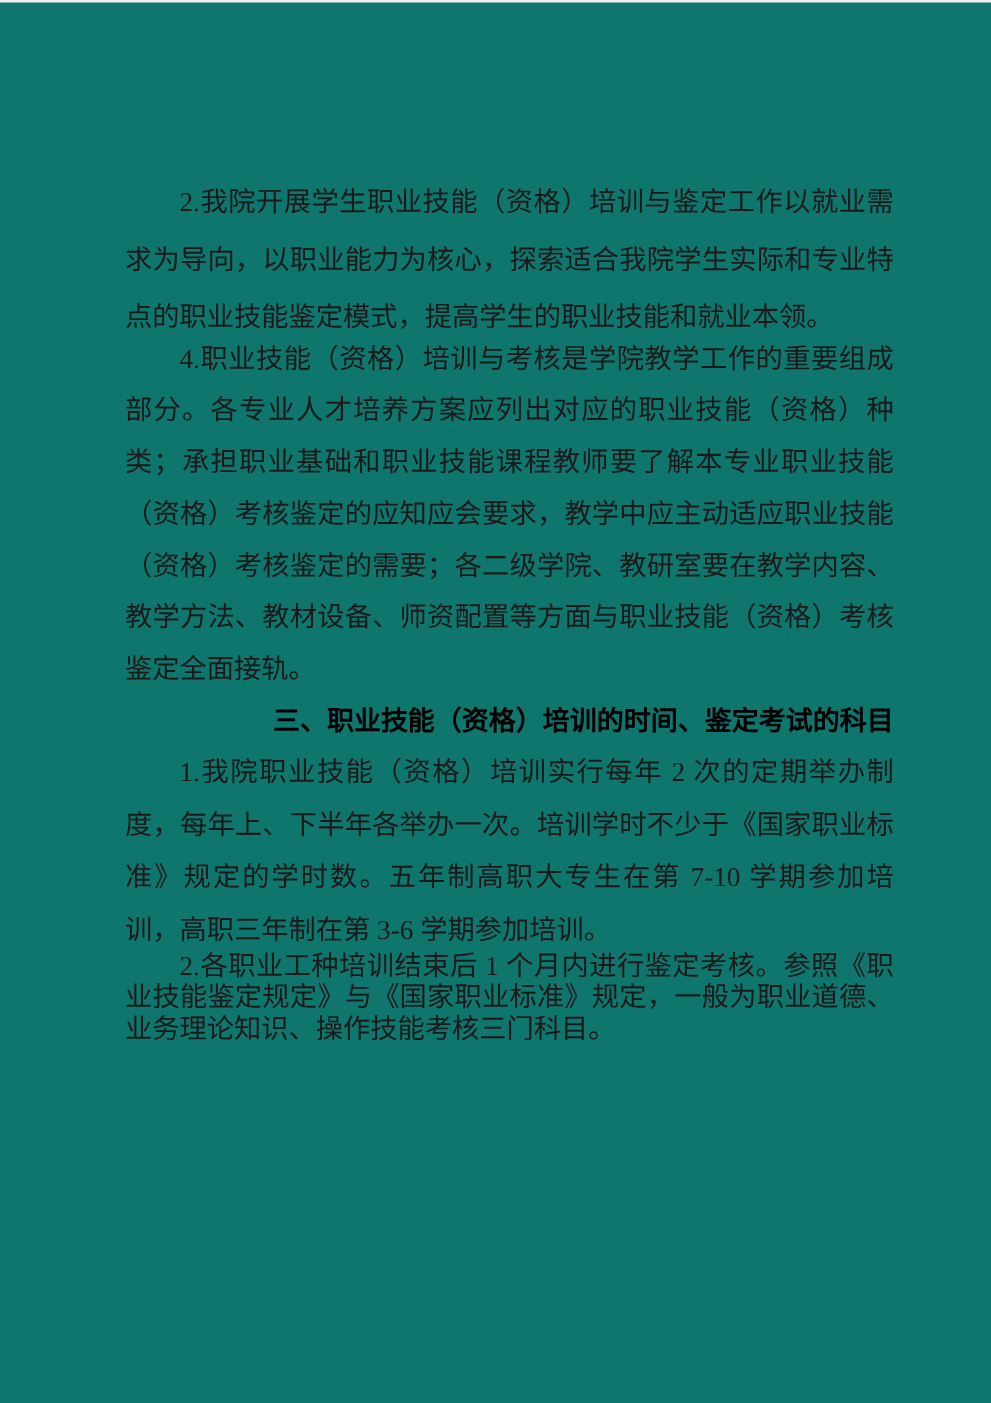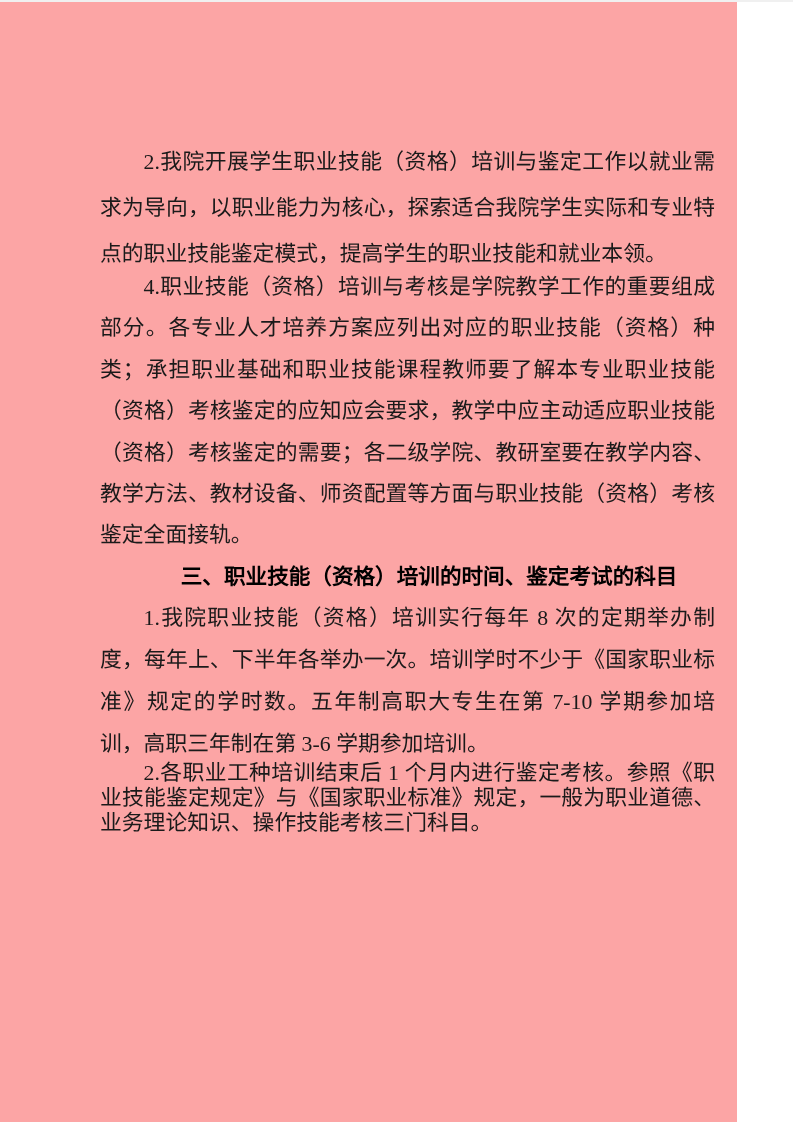--- a/index.html
+++ b/index.html
@@ -7,23 +7,23 @@
     padding: 0;
   }
   body {
     width: 793px;
     height: 1122px;
     background: #ffffff;
     overflow: hidden;
   }
   .page {
     position: relative;
-    width: 737px;
+    width: 793px;
     height: 1122px;
-    background: #fca5a5;
+    background: #0f766e;
     font-family: "Liberation Serif", "DejaVu Serif", serif;
     color: #1a1a1a;
     text-decoration: underline;
   }
   .page-top-edge {
     position: absolute;
     top: 0;
     left: 0;
     width: 793px;
     height: 2px;
@@ -45,33 +45,33 @@
   }
   .b0 { top: 139px; line-height: 46px; }
   .b1 { top: 267px; line-height: 41.4px; }
   .bh {
     top: 558px;
     line-height: 38px;
     font-family: "Liberation Sans", "DejaVu Sans", sans-serif;
     font-weight: 700;
     font-size: 21.6px;
     color: #000000;
-    text-align: center;
+    text-align: right;
   }
   .b3 { top: 597px; line-height: 42px; }
   .b4 { top: 729px; line-height: 25px; margin-top: 32px; }
 </style>
 </head>
 <body>
 
 <div class="page">
   <div class="page-top-edge"></div>
 
   <p class="block b0">2.我院开展学生职业技能（资格）培训与鉴定工作以就业需求为导向，以职业能力为核心，探索适合我院学生实际和专业特点的职业技能鉴定模式，提高学生的职业技能和就业本领。</p>
 
   <p class="block b1">4.职业技能（资格）培训与考核是学院教学工作的重要组成部分。各专业人才培养方案应列出对应的职业技能（资格）种类；承担职业基础和职业技能课程教师要了解本专业职业技能（资格）考核鉴定的应知应会要求，教学中应主动适应职业技能（资格）考核鉴定的需要；各二级学院、教研室要在教学内容、教学方法、教材设备、师资配置等方面与职业技能（资格）考核鉴定全面接轨。</p>
 
   <h2 class="block bh">三、职业技能（资格）培训的时间、鉴定考试的科目</h2>
 
-  <p class="block b3">1.我院职业技能（资格）培训实行每年 8 次的定期举办制度，每年上、下半年各举办一次。培训学时不少于《国家职业标准》规定的学时数。五年制高职大专生在第 7-10 学期参加培训，高职三年制在第 3-6 学期参加培训。</p>
+  <p class="block b3">1.我院职业技能（资格）培训实行每年 2 次的定期举办制度，每年上、下半年各举办一次。培训学时不少于《国家职业标准》规定的学时数。五年制高职大专生在第 7-10 学期参加培训，高职三年制在第 3-6 学期参加培训。</p>
 
   <p class="block b4">2.各职业工种培训结束后 1 个月内进行鉴定考核。参照《职业技能鉴定规定》与《国家职业标准》规定，一般为职业道德、业务理论知识、操作技能考核三门科目。</p>
 </div>
 
 </body></html>

